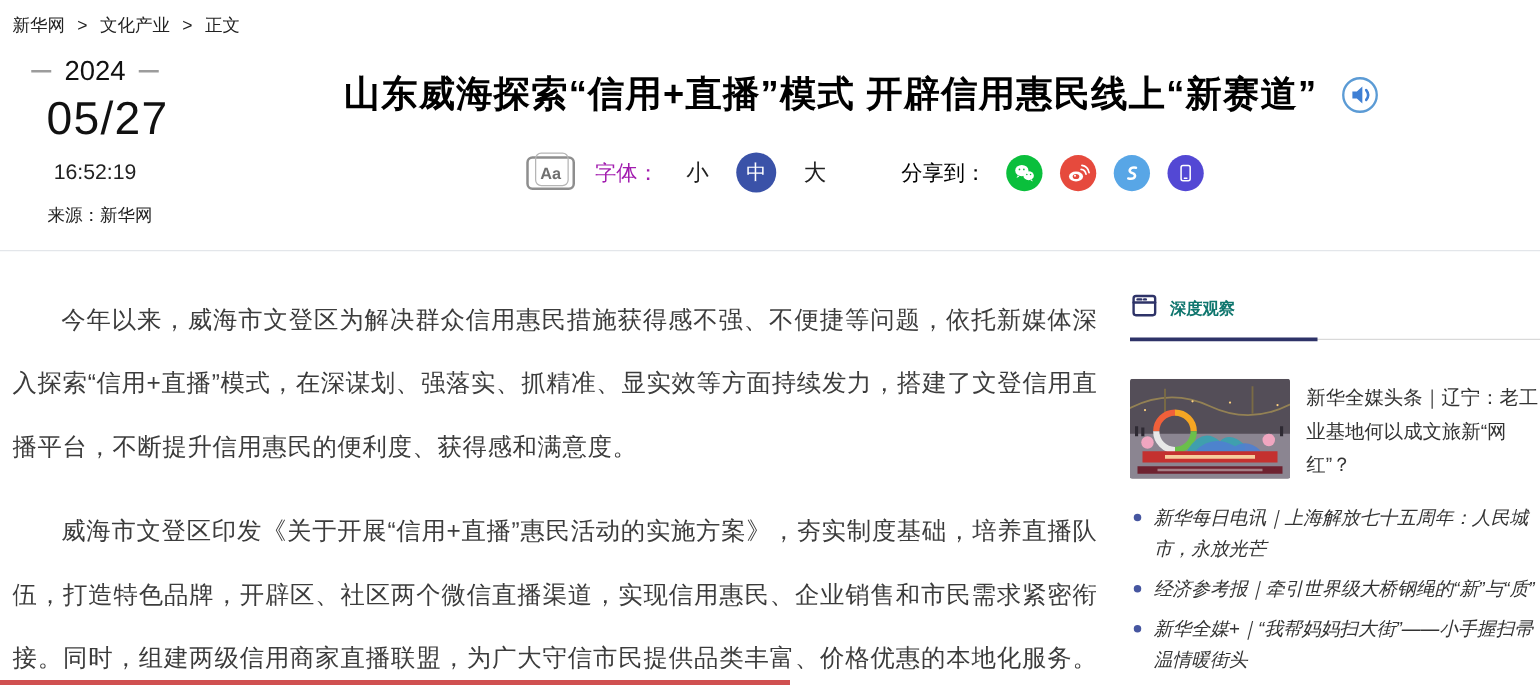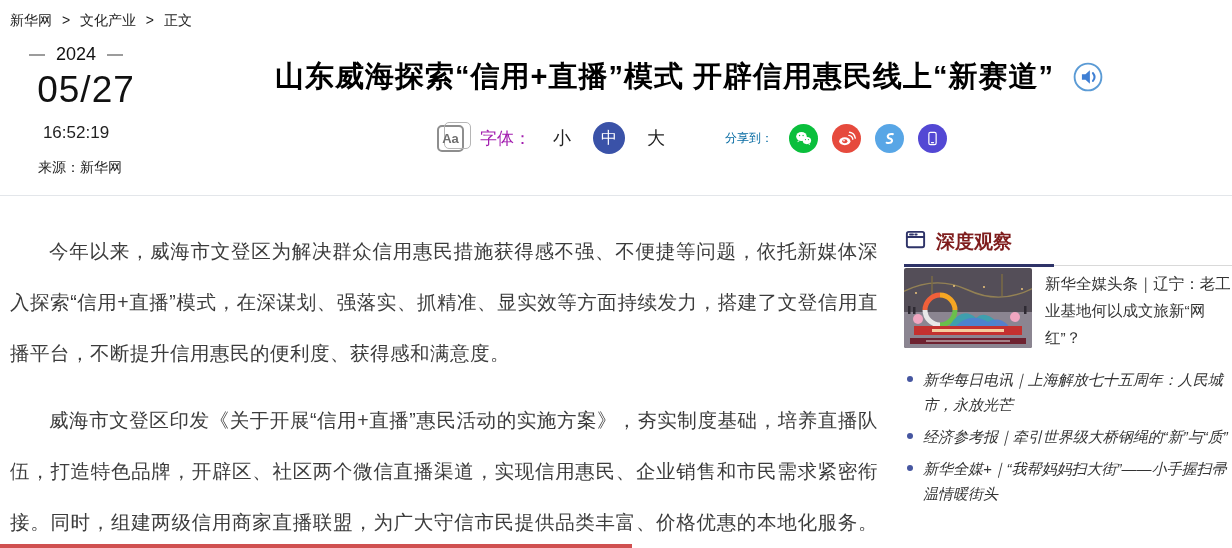--- a/index.html
+++ b/index.html
@@ -11,77 +11,77 @@
   }
 
   
   .breadcrumb { padding:12px 0 0 10px; font-size:14px; color:#222; }
   .breadcrumb span { margin-right:6px; }
   .crumb { cursor:pointer; }
 
   
   .header { display:flex; margin-top:10px; }
   .dateblock { width:152px; flex-shrink:0; text-align:center; padding-top:4px; }
-  .yearrow { font-size:18px; color:#111; display:flex; align-items:center; justify-content:center; gap:11px; }
+  .yearrow { font-size:22px; color:#111; display:flex; align-items:center; justify-content:center; gap:11px; }
   .dash { display:inline-block; width:16px; height:2px; background:#9c9c9c; }
   .bigdate { font-size:37px; color:#111; margin-top:4px; letter-spacing:1px;padding-left:20px; }
   .timetxt { font-size:17px; color:#222; margin-top:12px; }
   .sourcerow { font-size:14px; color:#222; margin-top:16px; text-align:center; padding-left:8px; }
 
   .title-col { flex:1; min-width:0; }
   h1.article-title {
     margin:16px 30px 0 24px; text-align:center;
     font-size:29px; font-weight:700; color:#000; letter-spacing:1px; line-height:40px;
   }
   .speaker { display:inline-block; vertical-align:-6px; margin-left:10px; cursor:pointer; }
 
   .controls { display:flex; align-items:center; justify-content:center; margin-top:20px; gap:60px; }
   .fontwidget { display:flex; align-items:center; gap:22px; }
   .aa-icon {
-    position:relative; width:27px; height:27px; border:2px solid #8e8e8e; border-radius:5px;
+    position:relative; width:39px; height:27px; border:2px solid #8e8e8e; border-radius:5px;
     display:flex; align-items:center; justify-content:center;
     font-size:13px; font-weight:bold; color:#6f6f6f; background:#fff; z-index:1;
   }
   .aa-icon::after {
     content:""; position:absolute; top:-5px; left:5px; width:25px; height:25px;
     border:1.5px solid #b5b5b5; border-radius:5px; z-index:-1;
   }
   .font-label { font-size:17px; color:#a21caf; margin-left:-6px; }
   .size-opt { font-size:18px; color:#222; cursor:pointer; }
   .size-opt.selected {
     width:32px; height:32px; border-radius:50%an; border-radius:50%;
     background:#3a52a8; color:#fff; display:flex; align-items:center; justify-content:center;
     font-size:16px;
   }
   .sharewidget { display:flex; align-items:center; gap:14px; }
-  .share-label { font-size:12px; color:#0369a1; margin-right:2px; }
+  .share-label { font-size:17px; color:#000000; margin-right:2px; }
   .circle-icon {
     width:29px; height:29px; border-radius:50%;
     display:flex; align-items:center; justify-content:center; cursor:pointer;
   }
 
   .header-divider { margin-top:18px; border:none; border-top:1px solid #e3e6ea; height:0; }
 
   
   .main { display:flex; padding-left:10px; }
   .article-col { width:868px; flex-shrink:0; }
   .article-col p {
     margin:22px 0 0 0; font-size:19.5px; line-height:51px; color:#3c3c3c;
     text-indent:2em; text-align:justify; letter-spacing:0.5px;
   }
   .article-col p + p { margin-top:16px; }
 
   
   .sidebar { width:330px; margin-left:26px; padding-top:24px; }
   .sb-header { position:relative; display:flex; align-items:center; gap:9px; padding-bottom:12px; }
-  .sb-title { font-size:19px; font-weight:700; color:#7f1d1d; }
+  .sb-title { font-size:13px; font-weight:700; color:#0f766e; }
   .sb-line-light { position:absolute; left:0; right:0; bottom:1px; height:1px; background:#d9d9d9; }
   .sb-line-dark { position:absolute; left:0; bottom:0; width:150px; height:3px; background:#2e3368; }
 
-  .featured { display:flex; gap:13px; margin-top:1px; cursor:pointer; }
+  .featured { display:flex; gap:13px; margin-top:30px; cursor:pointer; }
   .thumb { width:128px; height:80px; flex-shrink:0; border-radius:2px; overflow:hidden; }
   .featured-title { font-size:15.5px; line-height:27px; color:#333; padding-top:2px; }
 
   .sb-list { list-style:none; margin:16px 0 0 0; padding:0; }
   .sb-list li {
     position:relative; padding-left:19px; font-size:15px; line-height:25px;
     color:#333; margin-bottom:7px; cursor:pointer;font-style:italic;
   }
   .bullet { position:absolute; left:3px; top:9px; width:6px; height:6px; border-radius:50%; background:#4656a0; }
 

